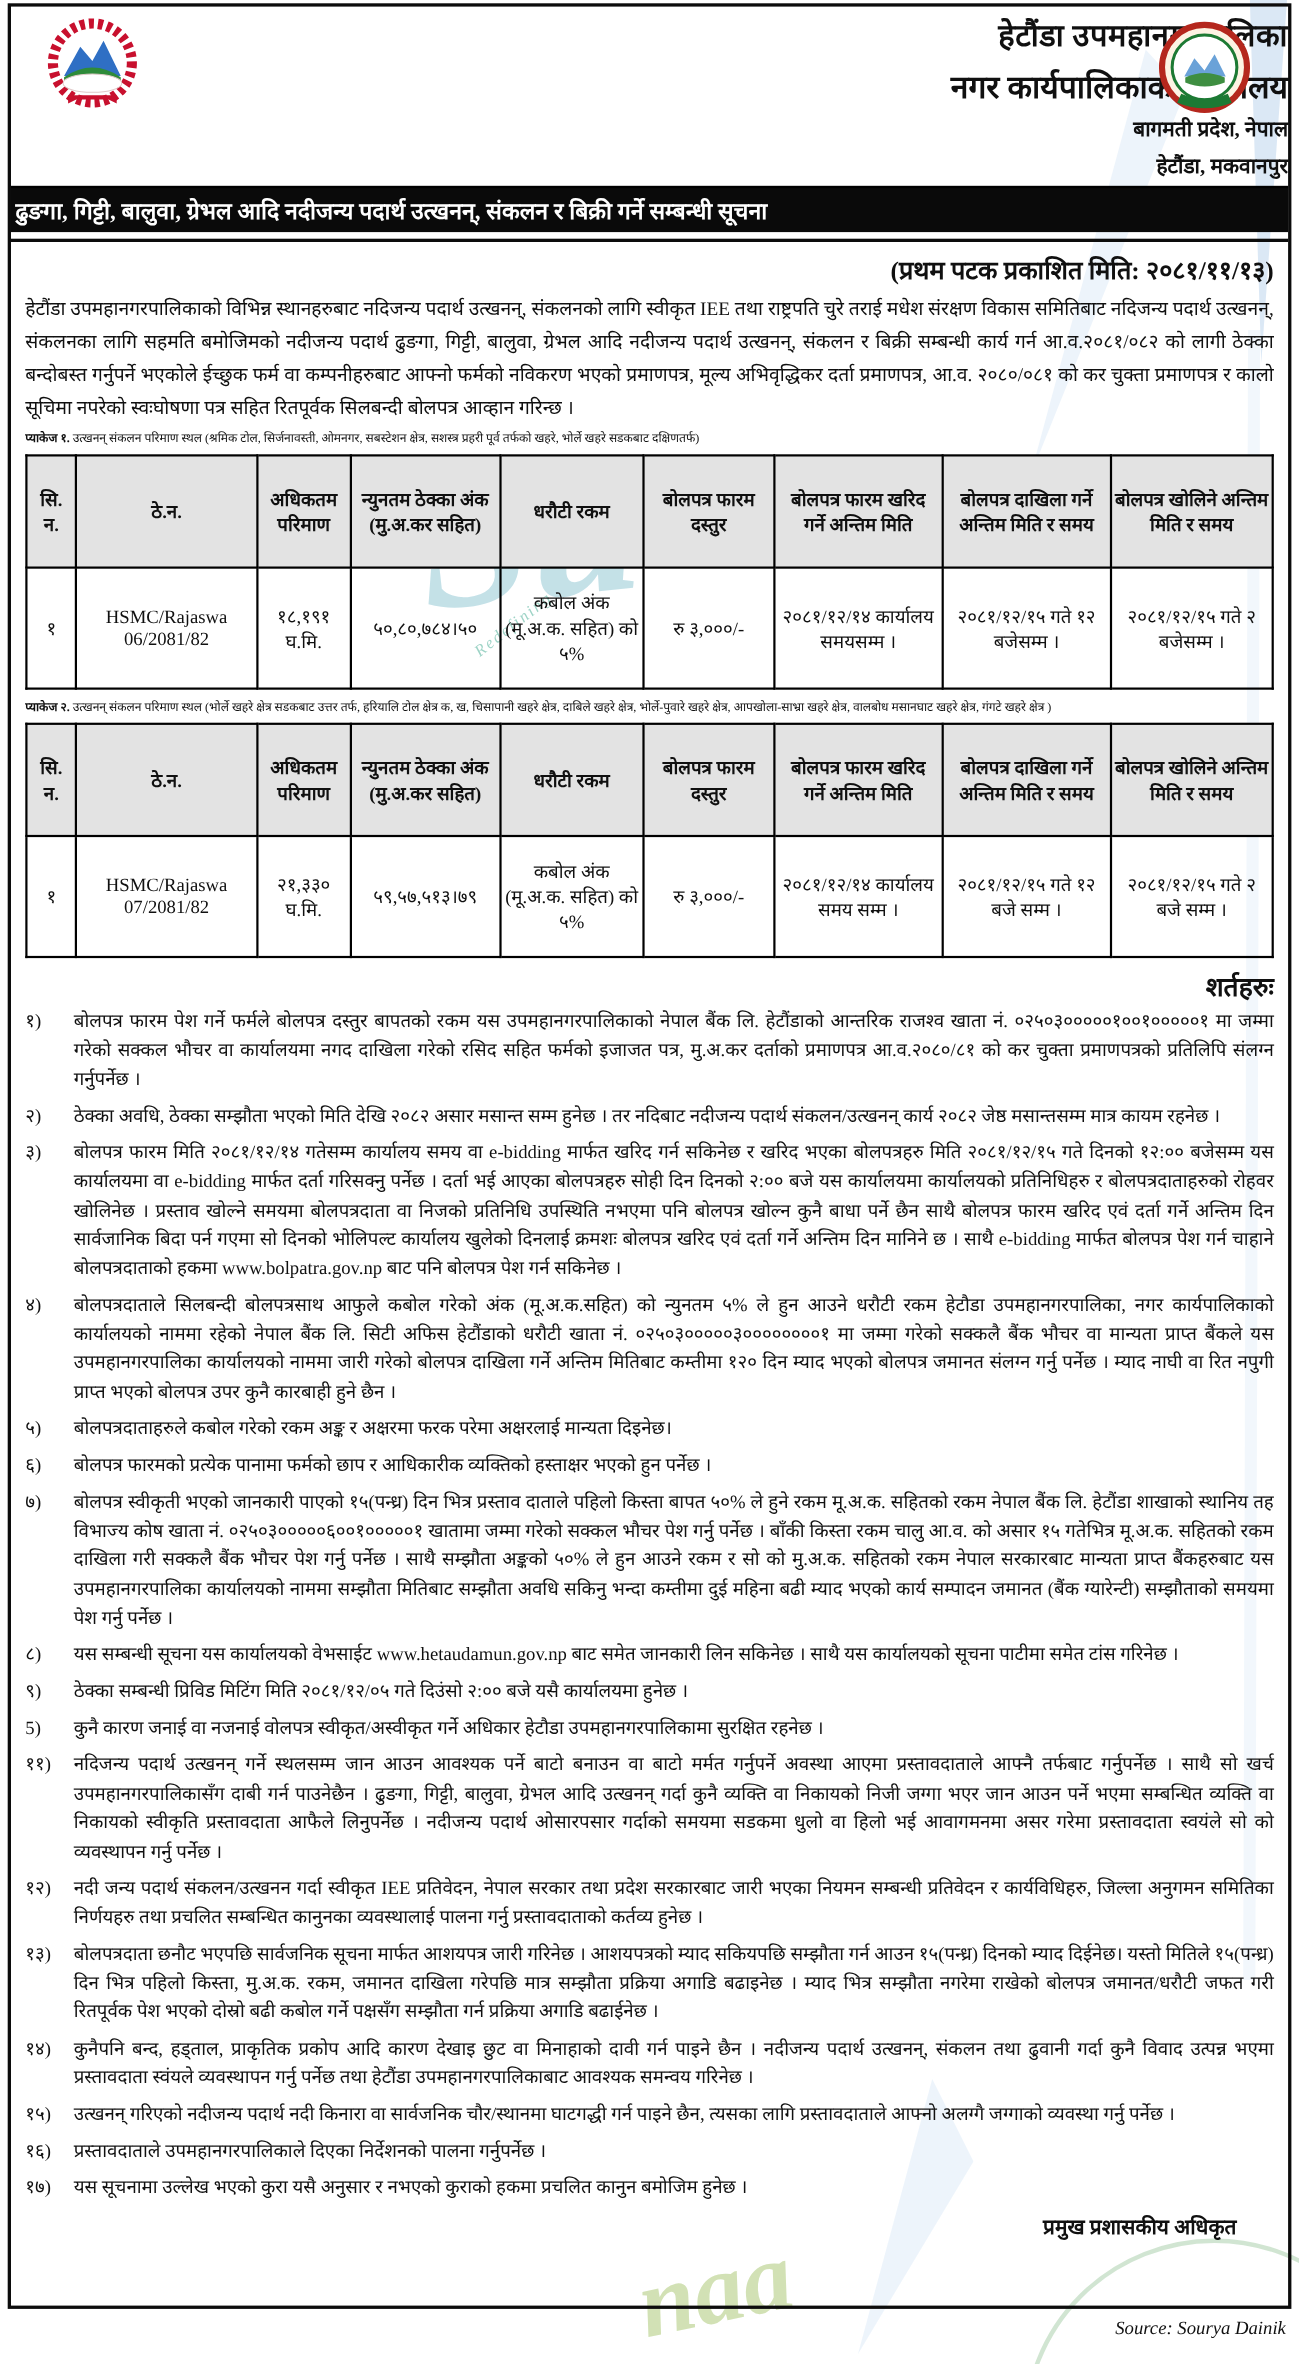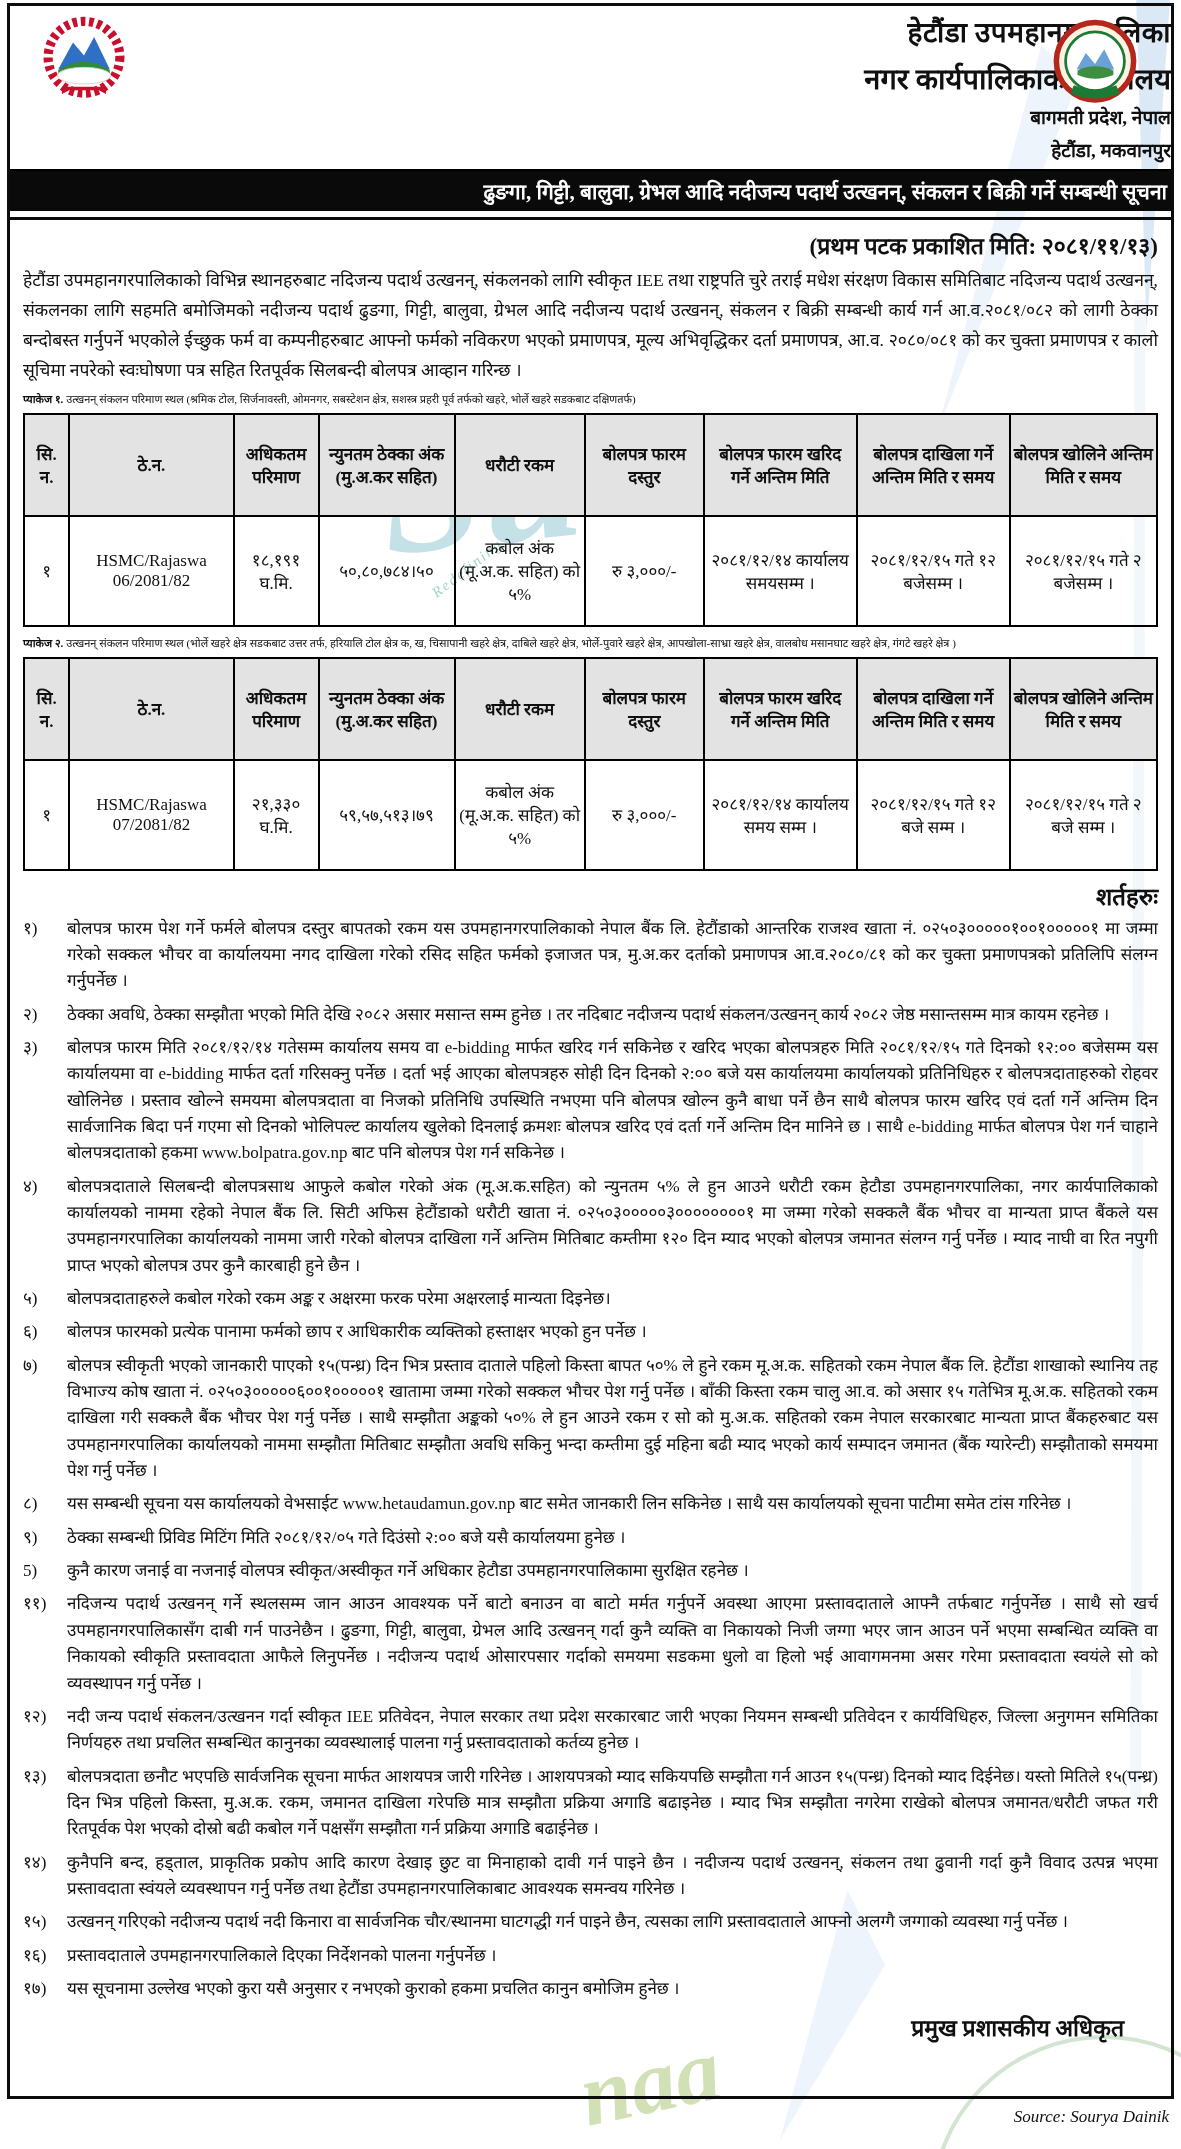--- a/index.html
+++ b/index.html
@@ -30,41 +30,41 @@
         min-height:2096px;background:transparent;box-sizing:border-box;}
   
   .letterhead{position:relative;text-align:right;padding:6px 0 6px 0;}
   .logo{position:absolute;}
   .logo-left{left:26px;top:8px;width:96px;height:92px;}
   .logo-right{right:30px;top:12px;width:92px;height:92px;}
   .org{font-size:28px;font-weight:bold;letter-spacing:.5px;}
   .office{font-size:29px;font-weight:bold;margin-top:8px;}
   .addr{font-size:19px;font-weight:bold;margin-top:7px;}
   
-  .banner{background:#0a0a0a;color:#ffffff;text-align:right;font-size:21px;font-weight:bold;
+  .banner{background:#0a0a0a;color:#ffffff;text-align:left;font-size:21px;font-weight:bold;
         padding:6px 4px;border-top:2px solid #000;}
   .rule{border-top:3px solid #0c0c0c;margin-top:6px;}
   
   .content{padding:4px 13px 0 13px;}
   .pubdate{text-align:right;font-weight:bold;font-size:23px;margin:5px 0 4px 0;}
   .intro{font-size:17.5px;line-height:1.72;text-align:justify;margin:2px 0 6px 0;}
   .pkg{font-size:11px;line-height:1.6;margin:4px 0 4px 0;text-align:justify;}
   .pkg-label{font-weight:bold;}
   table.tender{width:100%;border-collapse:collapse;table-layout:fixed;margin:4px 0 8px 0;padding-left:16px;}
   table.tender th,table.tender td{border:2px solid #000;text-align:center;vertical-align:middle;
         padding:6px 3px;font-size:17px;overflow-wrap:break-word;}
   table.tender th{background:#e3e3e3;font-weight:bold;height:88px;}
   table.tender td{height:96px;}
   col.c1{width:4%;}col.c2{width:14.5%;}col.c3{width:7.5%;}col.c4{width:12%;}col.c5{width:11.5%;}
   col.c6{width:10.5%;}col.c7{width:13.5%;}col.c8{width:13.5%;}col.c9{width:13%;}
   .cond-head{text-align:right;font-weight:bold;font-size:24px;margin:0 0 4px 0;}
   .cond{display:flex;gap:8px;margin-bottom:7px;font-size:17px;line-height:1.55;}
   .cnum{min-width:36px;flex:0 0 36px;}
   .ctext{flex:1;text-align:justify;}
-  .signature{text-align:right;font-weight:bold;font-size:23px;padding:2px 34px 10px 0;}
+  .signature{text-align:right;font-weight:bold;font-size:19px;padding:2px 34px 10px 0;}
   .source{position:relative;z-index:1;text-align:right;font-style:italic;font-size:17px;
         padding:8px 12px 6px 0;font-weight:500;}
 </style>
 </head>
 <body>
 
 <div class="wm-layer">
   <div class="tri1"></div>
   <div class="tri2"></div>
   <div class="streak"></div>

